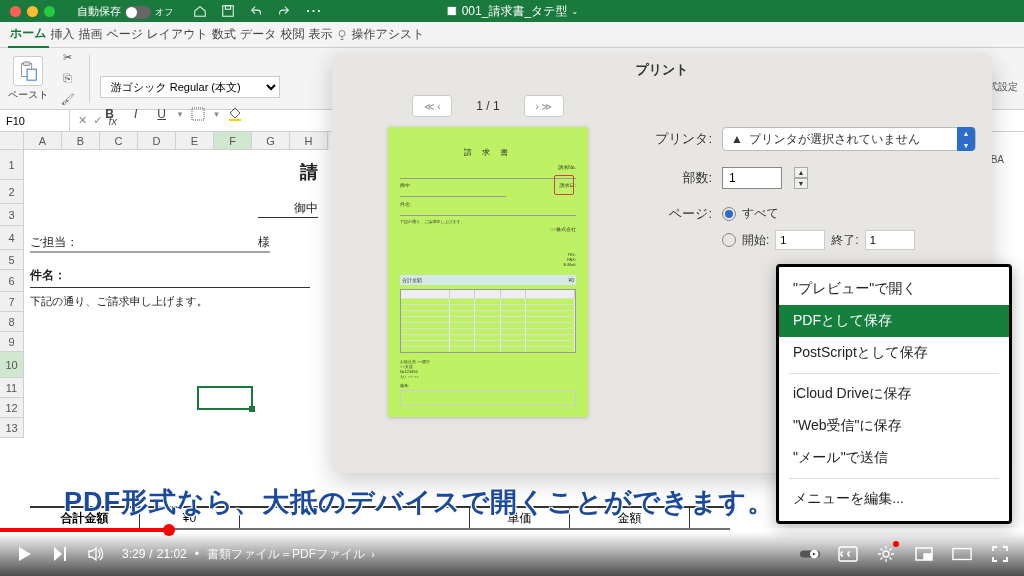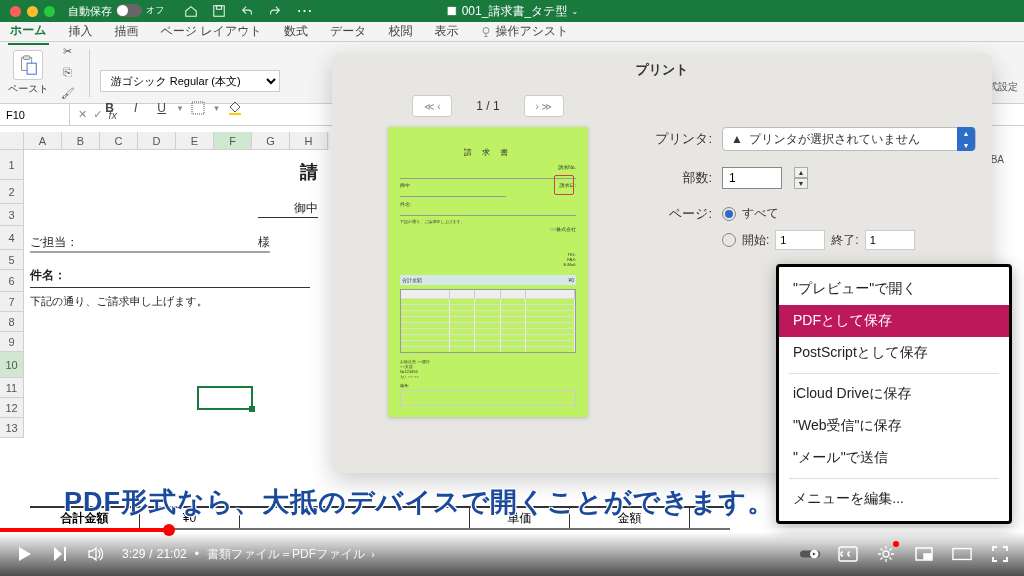--- a/index.html
+++ b/index.html
@@ -4,29 +4,29 @@
 <style>
 * { margin: 0; padding: 0; box-sizing: border-box; font-family: -apple-system, "Hiragino Sans", sans-serif; }
 body { width: 1024px; height: 576px; overflow: hidden; background: #fff; position: relative; }
 
 
 .titlebar { height: 22px; background: #1a7a3e; display: flex; align-items: center; padding: 0 10px; gap: 6px; position: relative; }
 .tl-btn { width: 11px; height: 11px; border-radius: 50%; }
 .tl-close { background: #ff5f57; }
 .tl-min { background: #febc2e; }
 .tl-max { background: #28c840; }
-.autosave { color: #fff; font-size: 11px; margin-left: 7px; display: flex; align-items: flex-start; gap: 4px; }
+.autosave { color: #fff; font-size: 11px; margin-left: 16px; display: flex; align-items: flex-end; gap: 4px; }
 .toggle { width: 26px; height: 13px; background: #666; border-radius: 7px; position: relative; }
 .toggle::after { content: ""; position: absolute; width: 11px; height: 11px; background: #fff; border-radius: 50%; top: 1px; left: 1px; }
 .qat { display: flex; gap: 14px; margin-left: 14px; align-items: center; }
 .qat-icon { width: 14px; height: 14px; opacity: 0.9; }
 .doc-title { position: absolute; left: 50%; transform: translateX(-50%); color: #fff; font-size: 12px; display: flex; align-items: center; gap: 4px; }
 
 
-.ribbon-tabs { height: 20px; background: #f4f4f4; display: flex; align-items: center; padding: 0 8px; gap: 18px; font-size: 12px; border-bottom: 1px solid #d0d0d0; }
+.ribbon-tabs { height: 26px; background: #f4f4f4; display: flex; align-items: center; padding: 0 8px; gap: 0; font-size: 12px; border-bottom: 1px solid #d0d0d0; }
 .tab { color: #444; cursor: pointer; padding: 4px 2px; }
 .tab.active { color: #1a7a3e; border-bottom: 2px solid #1a7a3e; font-weight: 600; }
 .tab.assist { display: flex; align-items: center; gap: 3px; }
 
 
 .ribbon { height: 62px; background: #f4f4f4; display: flex; align-items: center; padding: 4px 8px; gap: 4px; border-bottom: 1px solid #d0d0d0; }
 .paste-group { display: flex; flex-direction: column; align-items: center; gap: 2px; }
 .paste-icon { width: 30px; height: 30px; background: #fff; border: 1px solid #ccc; border-radius: 3px; display: flex; align-items: center; justify-content: center; }
 .paste-label { font-size: 10px; color: #444; }
 .clip-btns { display: flex; flex-direction: column; gap: 3px; margin-left: 4px; }
@@ -90,21 +90,21 @@
 .step-btn { width: 14px; height: 11px; border: 1px solid #aaa; background: #f0f0f0; font-size: 7px; display: flex; align-items: center; justify-content: center; }
 .radio-col { display: flex; flex-direction: column; gap: 8px; }
 .radio-item { display: flex; align-items: center; gap: 6px; font-size: 12px; }
 .radio { width: 14px; height: 14px; border: 1px solid #888; border-radius: 50%; display: flex; align-items: center; justify-content: center; }
 .radio.on::after { content: ""; width: 8px; height: 8px; background: #2b6dc9; border-radius: 50%; }
 .range-input { width: 50px; height: 20px; border: 1px solid #ccc; background: #fff; padding: 0 4px; font-size: 11px; }
 
 
 .pdf-menu { position: absolute; right: 12px; top: 264px; width: 236px; background: #fff; border: 3px solid #000; border-radius: 4px; padding: 6px 0; font-size: 14px; color: #222; box-shadow: 0 4px 16px rgba(0,0,0,0.3); z-index: 50; }
 .pdf-item { padding: 7px 14px; cursor: pointer; }
-.pdf-item.sel { background: #be185d; color: #fff; }
+.pdf-item.sel { background: #15803d; color: #fff; }
 .pdf-sep { height: 1px; background: #ddd; margin: 4px 10px; }
 
 
 .subtitle { position: absolute; left: 64px; bottom: 56px; font-size: 27px; font-weight: bold; color: #1b4a9c; text-shadow: 1px 1px 0 #fff, -1px -1px 0 #fff, 1px -1px 0 #fff, -1px 1px 0 #fff; letter-spacing: 1px; z-index: 40; }
 
 
 .bottom-strip { position: absolute; bottom: 46px; left: 30px; width: 700px; height: 24px; display: flex; background: #fff; font-size: 12px; border-top: 2px solid #333; border-bottom: 2px solid #333; z-index: 30; }
 .bs-cell { border-right: 1px solid #333; display: flex; align-items: center; justify-content: center; padding: 0 10px; }
 
 

